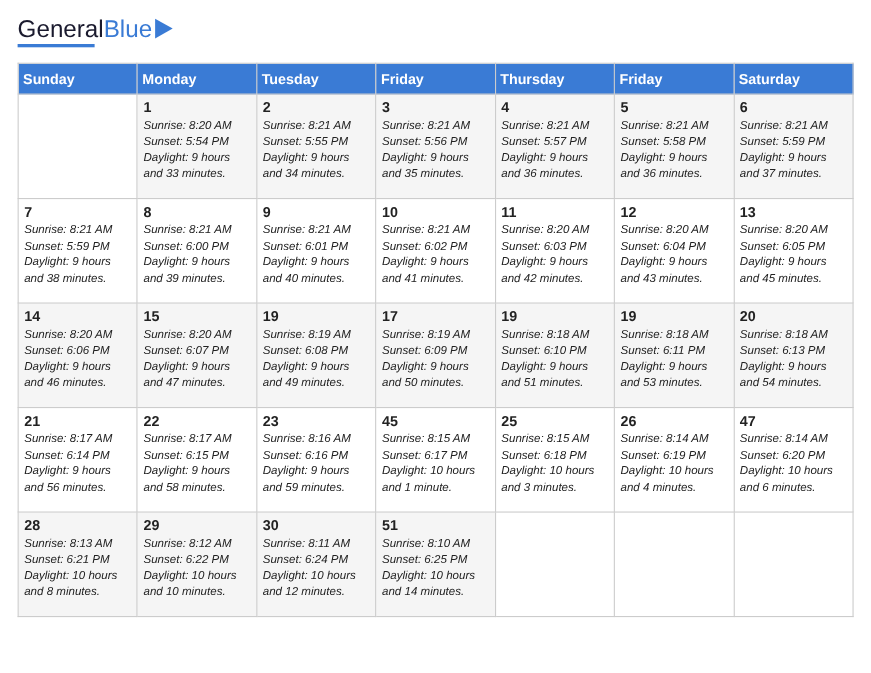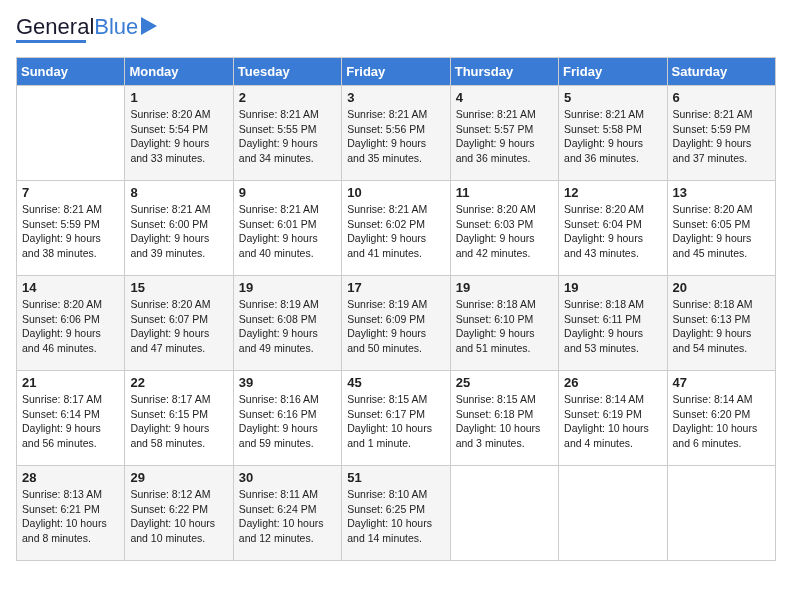--- a/index.html
+++ b/index.html
@@ -75,20 +75,21 @@
     }
     .day-num {
       font-weight: bold;
       font-size: 13px;
       display: block;
       margin-bottom: 2px;
     }
     .cell-text {
       font-size: 10.5px;
       line-height: 1.4;
+      font-style: italic;
     }
     .empty-cell {
       background: #fff !important;
     }
   </style>
 </head>
 <body>
 
 <div class="header">
   <div class="logo">
@@ -164,21 +165,21 @@
         <td><span class="day-num">19</span>
 <span class="cell-text">Sunrise: 8:18 AM<br>Sunset: 6:11 PM<br>Daylight: 9 hours and 53 minutes.</span></td>
         <td><span class="day-num">20</span>
 <span class="cell-text">Sunrise: 8:18 AM<br>Sunset: 6:13 PM<br>Daylight: 9 hours and 54 minutes.</span></td>
       </tr>
       <tr>
         <td><span class="day-num">21</span>
 <span class="cell-text">Sunrise: 8:17 AM<br>Sunset: 6:14 PM<br>Daylight: 9 hours and 56 minutes.</span></td>
         <td><span class="day-num">22</span>
 <span class="cell-text">Sunrise: 8:17 AM<br>Sunset: 6:15 PM<br>Daylight: 9 hours and 58 minutes.</span></td>
-        <td><span class="day-num">39</span>
+        <td><span class="day-num">23</span>
 <span class="cell-text">Sunrise: 8:16 AM<br>Sunset: 6:16 PM<br>Daylight: 9 hours and 59 minutes.</span></td>
         <td><span class="day-num">45</span>
 <span class="cell-text">Sunrise: 8:15 AM<br>Sunset: 6:17 PM<br>Daylight: 10 hours and 1 minute.</span></td>
         <td><span class="day-num">25</span>
 <span class="cell-text">Sunrise: 8:15 AM<br>Sunset: 6:18 PM<br>Daylight: 10 hours and 3 minutes.</span></td>
         <td><span class="day-num">26</span>
 <span class="cell-text">Sunrise: 8:14 AM<br>Sunset: 6:19 PM<br>Daylight: 10 hours and 4 minutes.</span></td>
         <td><span class="day-num">47</span>
 <span class="cell-text">Sunrise: 8:14 AM<br>Sunset: 6:20 PM<br>Daylight: 10 hours and 6 minutes.</span></td>
       </tr>

